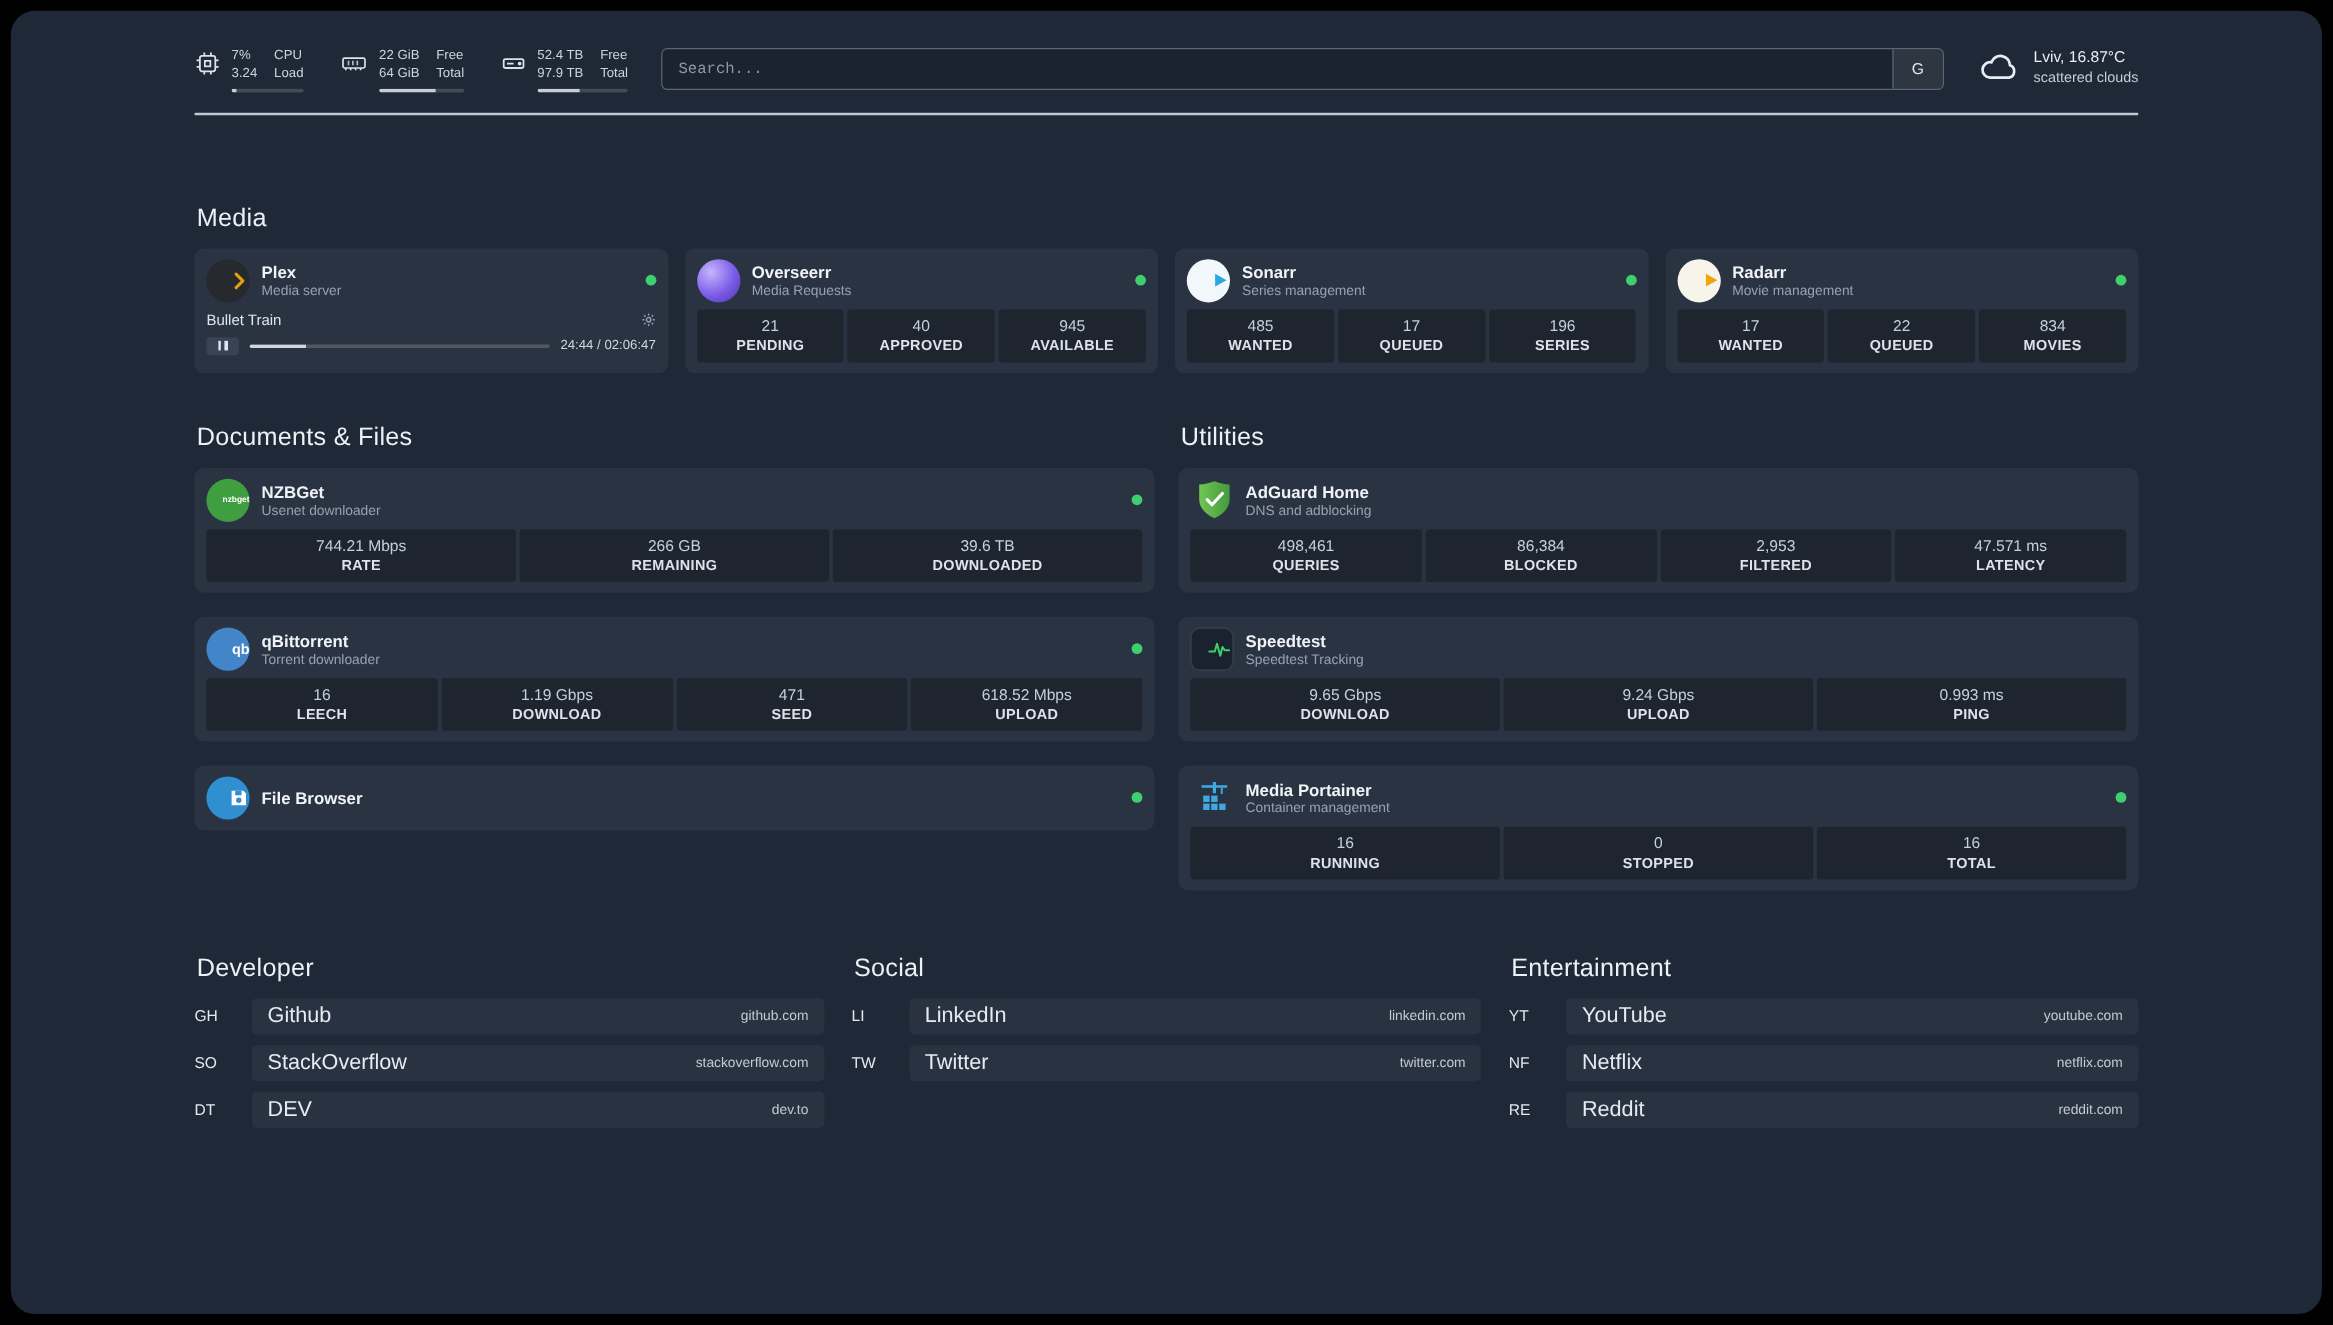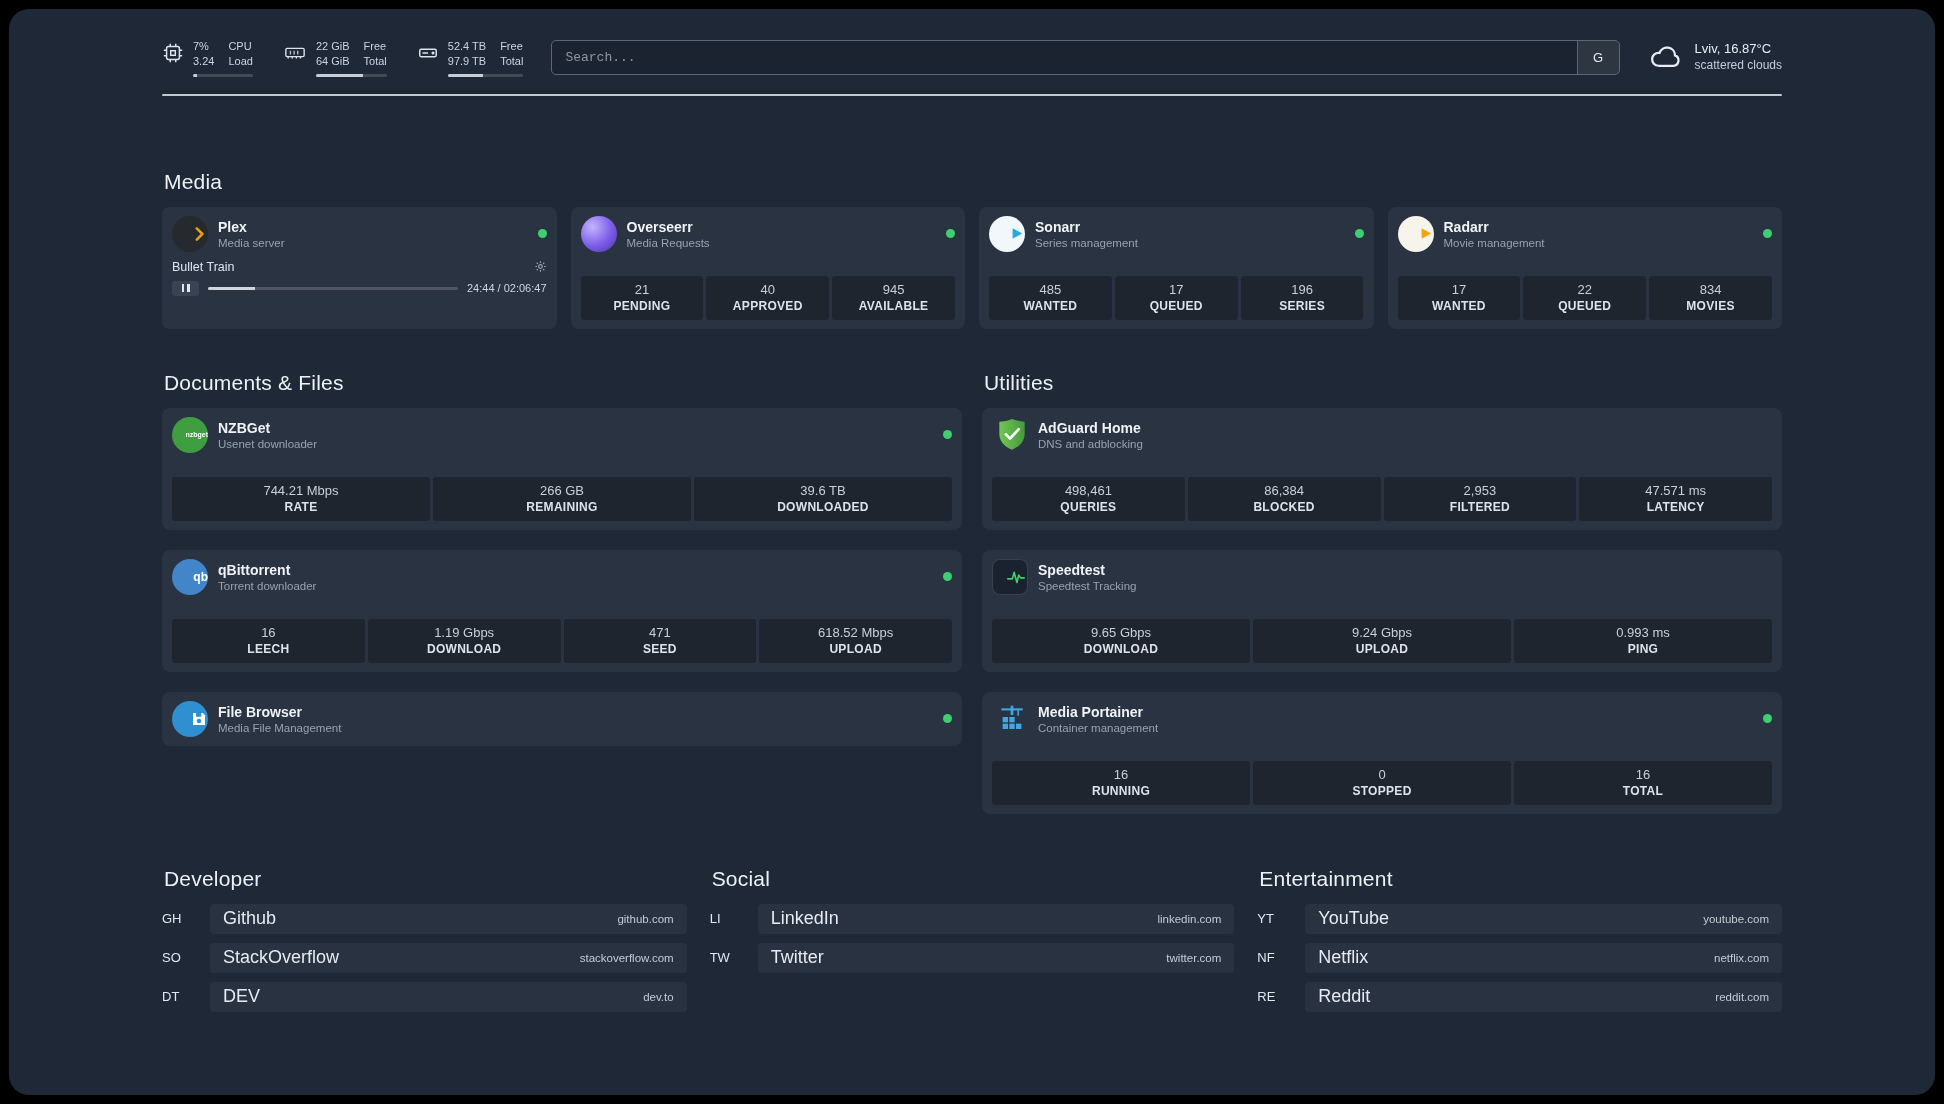--- a/index.html
+++ b/index.html
@@ -39,21 +39,21 @@
   
   .card { background:rgba(255,255,255,.055); border-radius:8px; padding:9px 10px; }
   .card-header { display:flex; align-items:center; gap:10px; }
   .icon { width:36px; height:36px; border-radius:50%; display:flex; align-items:center; justify-content:flex-end; flex:0 0 auto; overflow:hidden; }
   .icon.square { border-radius:8px; }
   .titles { flex:1; min-width:0; }
   .svc-name { font-size:14px; font-weight:700; color:#eff3f7; }
   .svc-desc { font-size:11.5px; color:#97a2b1; margin-top:2px; }
   .dot { width:9px; height:9px; border-radius:50%; background:#3ecf6e; margin-left:auto; flex:0 0 auto; }
 
-  .stats { display:flex; gap:3px; margin-top:24px; }
+  .stats { display:flex; gap:3px; margin-top:6px; }
   .stat { flex:1; background:rgba(0,0,0,.27); border-radius:3px; padding:6px 2px 7px; text-align:center; }
   .stat-value { font-size:13px; color:#c7d0da; }
   .stat-label { font-size:12px; font-weight:700; color:#dde3ea; margin-top:2px; letter-spacing:.3px; }
 
   
   .player { margin-top:8px; }
   .player-top { display:flex; }
   .player-title { flex:1; font-size:12.5px; color:#dfe5ec; }
   .gear-btn { background:none; border:none; cursor:pointer; padding:0; line-height:0; }
   .player-controls { display:flex; align-items:center; gap:9px; margin-top:7px; }
@@ -383,21 +383,20 @@
             <div class="card-header">
               <span class="icon filebrowser">
                 <svg width="18" height="18" viewBox="0 0 24 24">
                     <path fill="#fff" d="M4 4h13l3 3v13H4z"></path>
                     <rect x="8" y="4" width="7" height="5" fill="#2f8fd0"></rect>
                     <circle cx="12" cy="14.5" r="3" fill="#2f8fd0"></circle>
                   </svg>
               </span>
               <div class="titles">
                 <div class="svc-name">File Browser</div>
-                <div class="svc-desc">Media File Management</div>
               </div>
               <span class="dot"></span>
             </div>
           </div>
         </div>
       </section>
 
       <section>
         <h2 class="group-title">Utilities</h2>
         <div class="stack">

